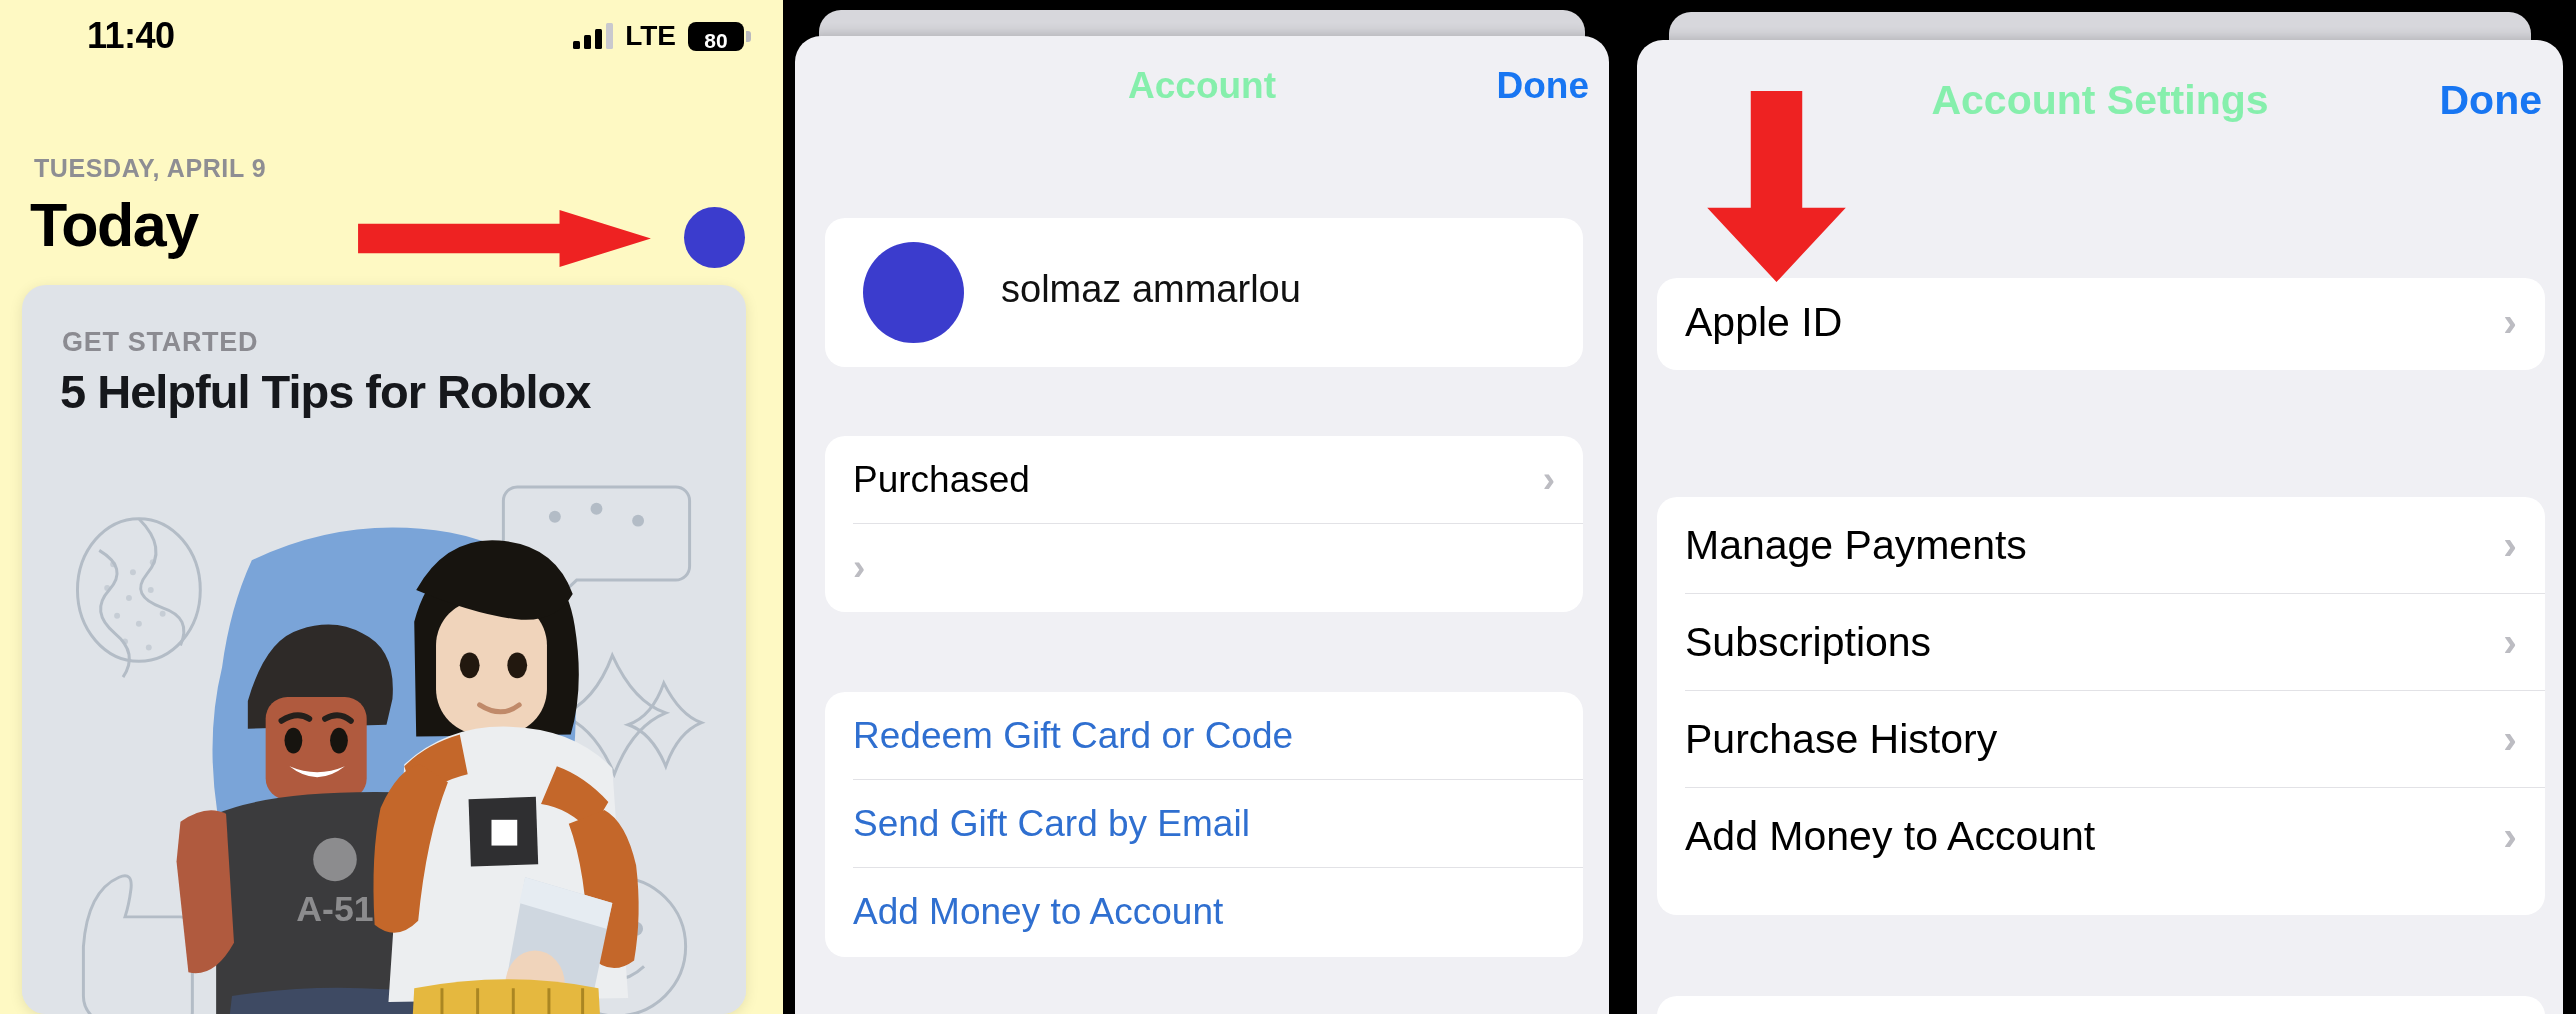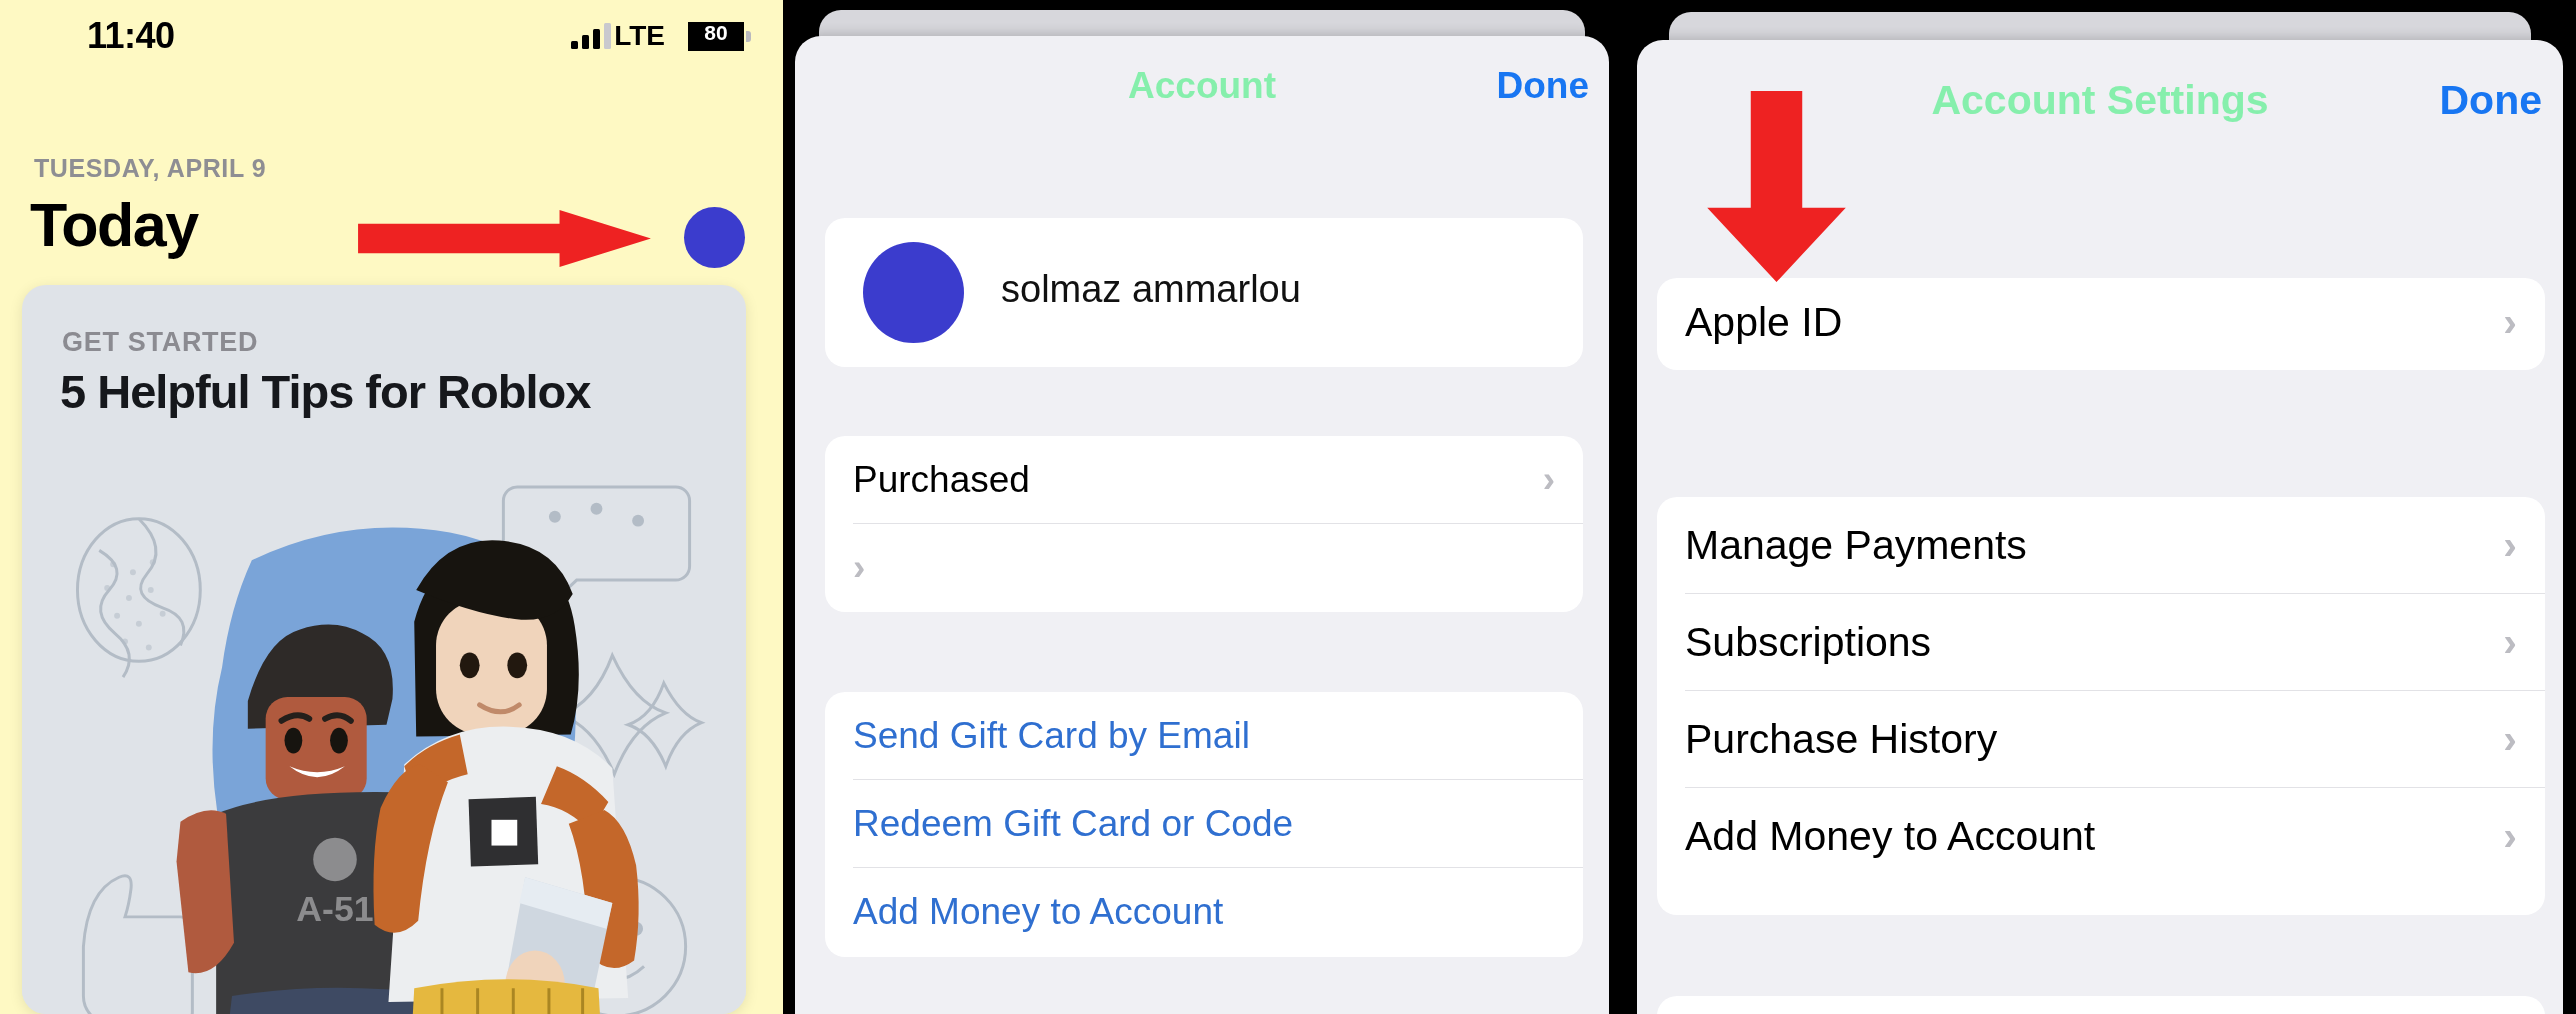--- a/index.html
+++ b/index.html
@@ -18,33 +18,33 @@
   }
   .statusbar {
     position: absolute; left: 0; top: 0; width: 783px; height: 71px;
   }
   .sb-time {
     position: absolute; left: 87px; top: 36px; transform: translateY(-50%);
     font-size: 36px; font-weight: bold; color: #000; letter-spacing: -0.5px;
   }
   .sb-right {
     position: absolute; right: 32px; top: 36px; transform: translateY(-50%);
-    display: flex; align-items: center; gap: 3px;
+    display: flex; align-items: center; gap: 12px;
   }
   .sig { display: flex; align-items: flex-end; gap: 4px; height: 26px; }
   .sig i { display: block; width: 7px; background: #000; border-radius: 1.5px; }
   .sig i:nth-child(1) { height: 8px; }
   .sig i:nth-child(2) { height: 14px; }
   .sig i:nth-child(3) { height: 20px; }
   .sig i:nth-child(4) { height: 26px; background: #c9c9ce; }
   .lte { font-size: 28px; font-weight: bold; color: #000; letter-spacing: 0px; }
   .batt { position: relative; display: flex; align-items: center; }
   .batt-body {
-    width: 56px; height: 29px; border-radius: 0; background: #000;
-    display: flex; align-items: flex-start; justify-content: center; margin-left: 20px;
+    width: 56px; height: 29px; border-radius: 8px; background: #000;
+    display: flex; align-items: flex-end; justify-content: center;
   }
   .batt-num { font-size: 21px; font-weight: bold; color: #fff; line-height: 1; }
   .batt-tip {
     width: 5px; height: 11px; background: #b9b9be;
     border-radius: 0 3px 3px 0; margin-left: 2px;
   }
 
   .date-label {
     position: absolute; left: 34px; top: 154px;
     font-size: 25px; font-weight: bold; color: #8e8e93; letter-spacing: 0.6px;
@@ -280,25 +280,25 @@
         <span class="chev">›</span>
         <span class="sep"></span>
       </div>
       <div class="row">
         <span class="chev">›</span>
       </div>
     </div>
 
     <div class="card p2-gifts">
       <div class="row">
+        <span class="row-link">Redeem Gift Card or Code</span>
+        <span class="sep"></span>
+      </div>
+      <div class="row">
         <span class="row-link">Send Gift Card by Email</span>
-        <span class="sep"></span>
-      </div>
-      <div class="row">
-        <span class="row-link">Redeem Gift Card or Code</span>
         <span class="sep"></span>
       </div>
       <div class="row">
         <span class="row-link">Add Money to Account</span>
       </div>
     </div>
   </div>
 
   <div class="sheet panel3">
     <div class="sheet-back p3-back"></div>

